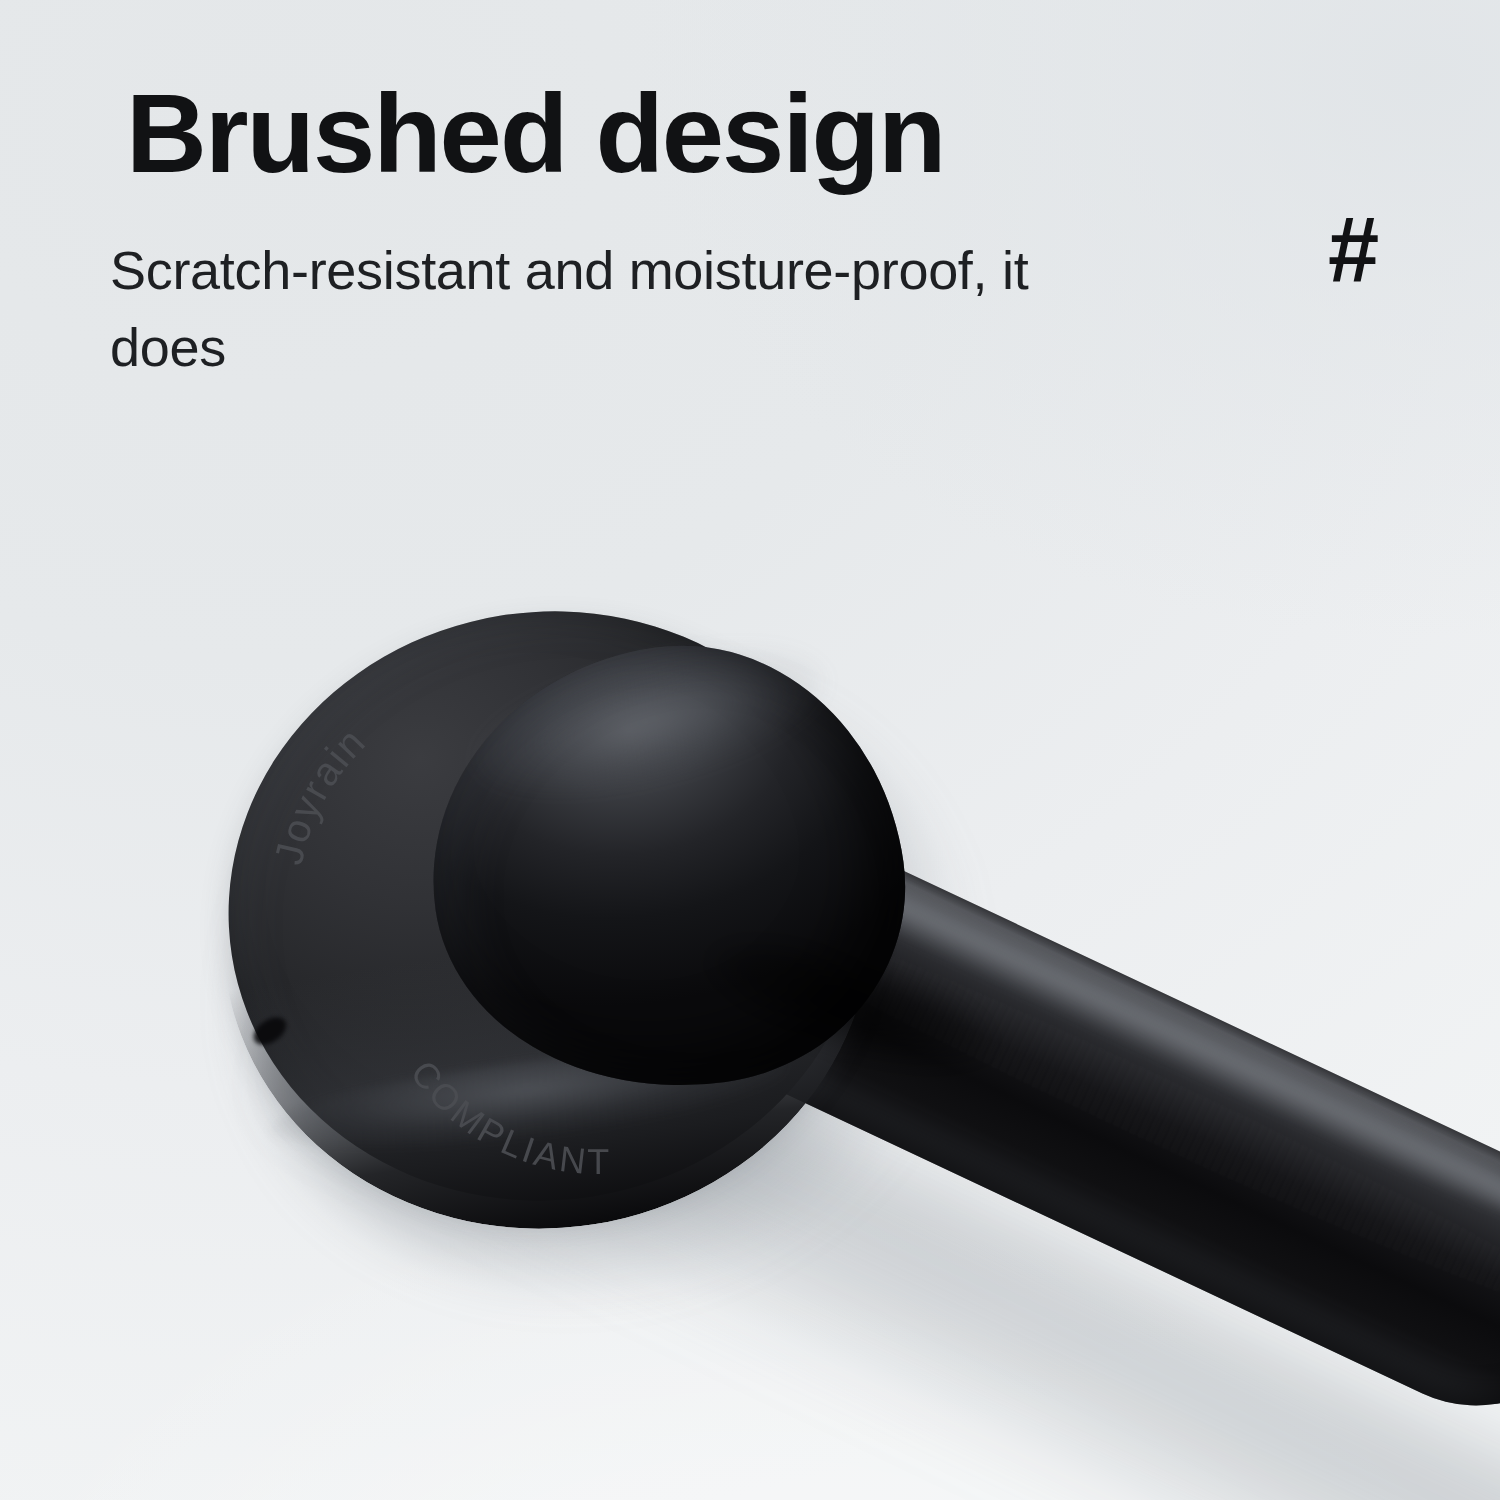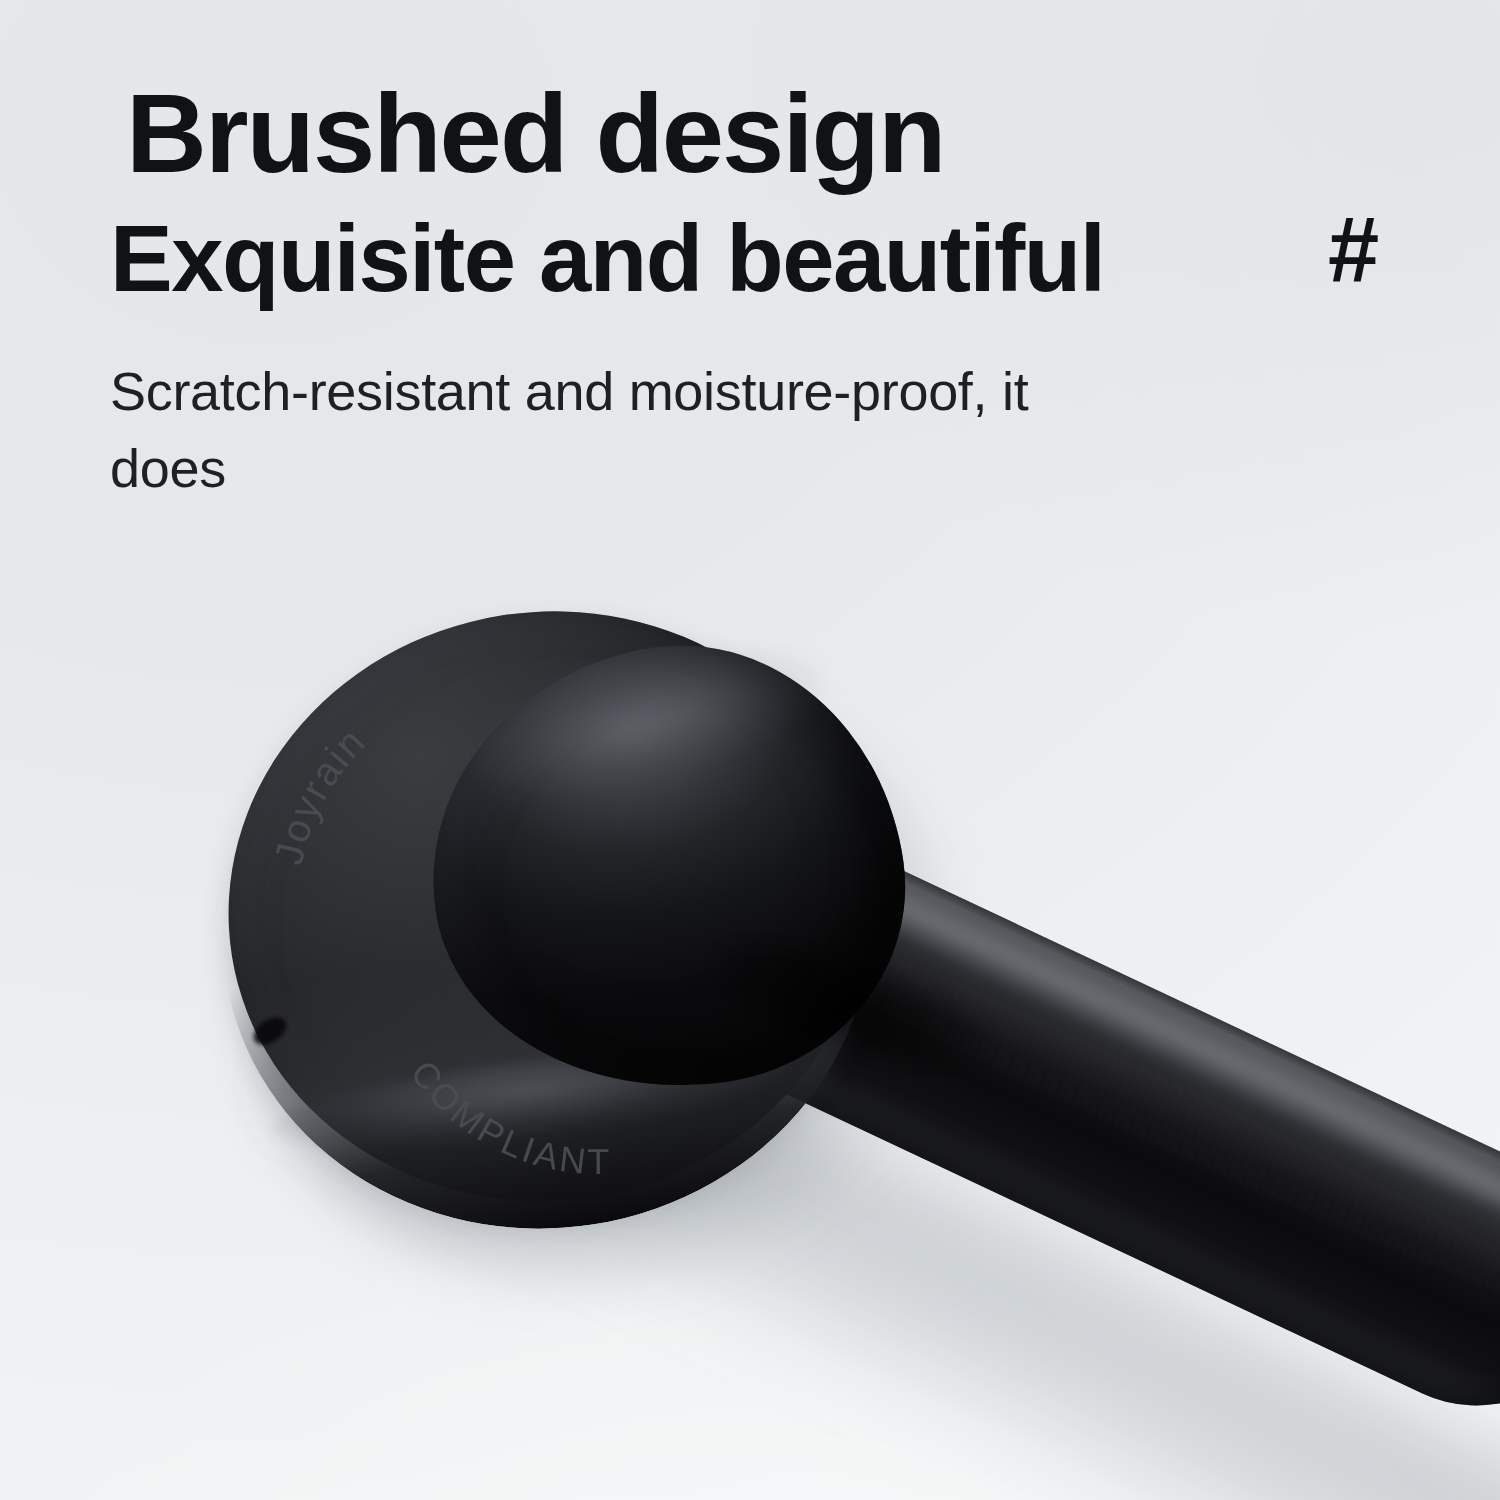--- a/index.html
+++ b/index.html
@@ -323,21 +323,20 @@
       </text>
     </svg>
 
     <div class="elbow"></div>
     <div class="elbow-top-light"></div>
     <div class="elbow-crease"></div>
   </div>
 
   <div class="copy">
     <h1 class="headline-1">Brushed design</h1>
-    <h2 class="headline-2">Exquisite and beautiful</h2>
     <p class="subcopy">
       <span>Scratch-resistant and moisture-proof, it does</span><br>
     </p>
   </div>
 
   <div class="hash-mark">#</div>
 
 </div>
 
 </body></html>

